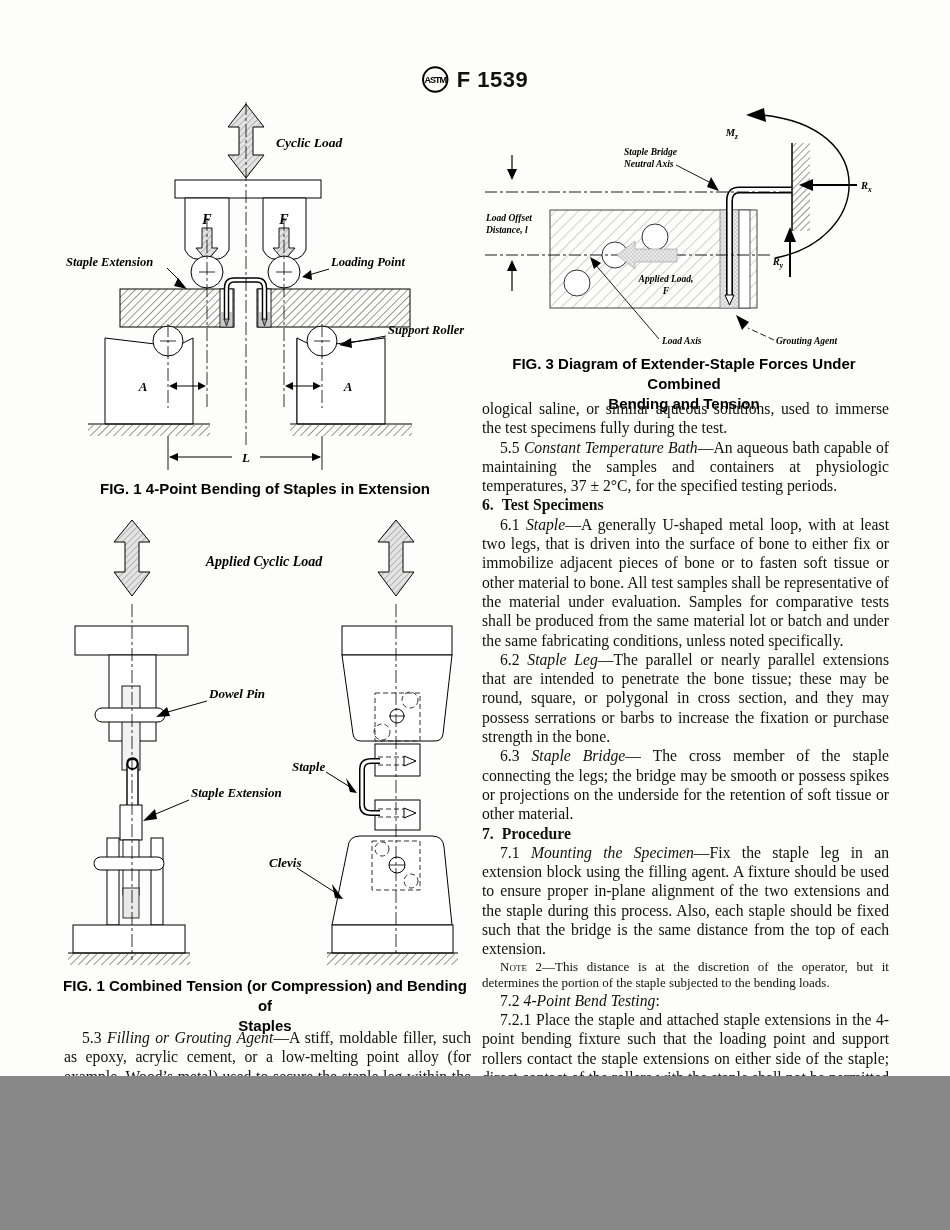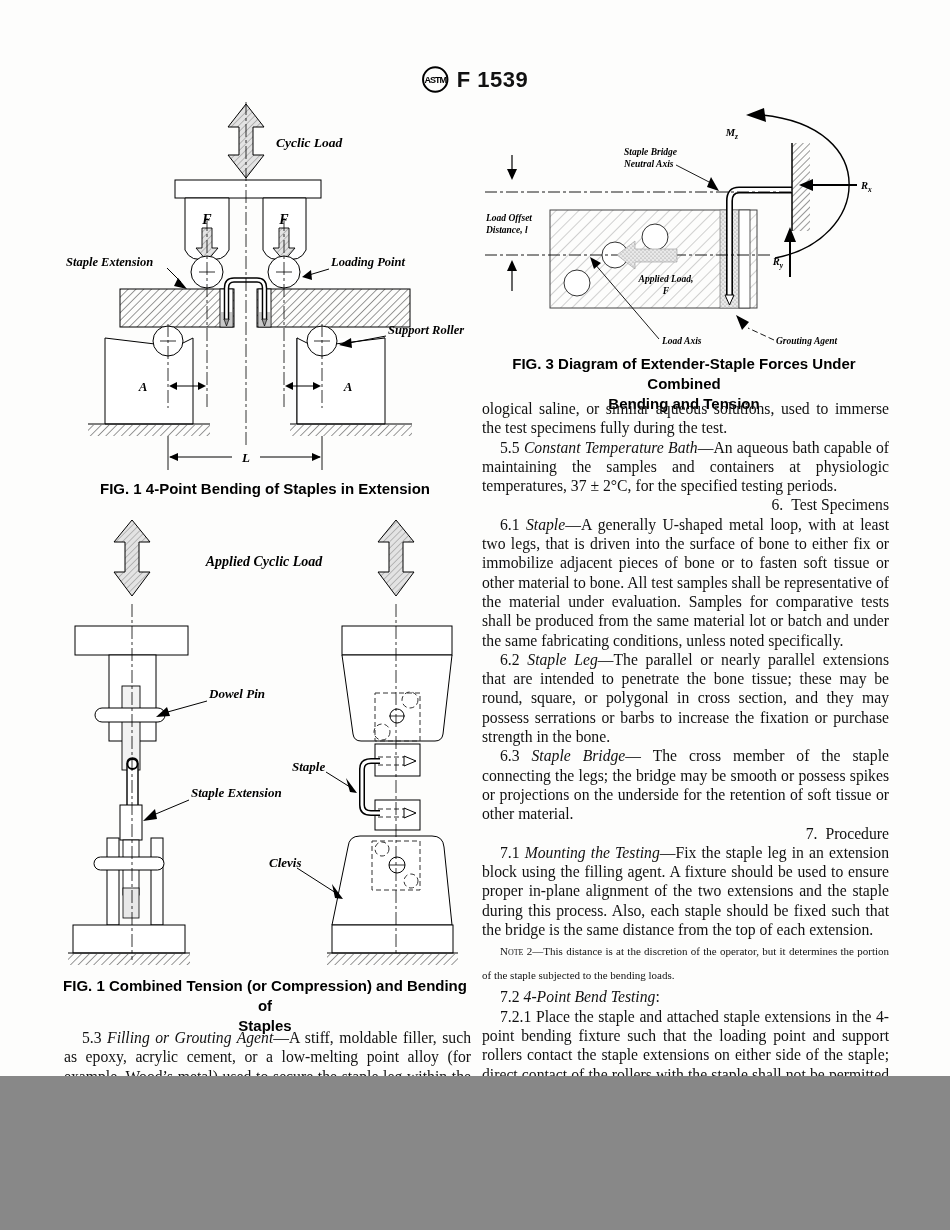--- a/index.html
+++ b/index.html
@@ -7,23 +7,23 @@
         font-family:"Liberation Serif",serif;color:#111;}
   .hdr{position:absolute;top:66px;left:50%;transform:translateX(-50%);
        display:flex;align-items:center;gap:8px;}
   .hdr .code{font-family:"Liberation Sans",sans-serif;font-weight:bold;font-size:22px;letter-spacing:.5px;}
   .cap{position:absolute;text-align:center;font-family:"Liberation Sans",sans-serif;
        font-weight:bold;font-size:15px;line-height:1.32;color:#000;}
   .col{position:absolute;width:407px;text-align:justify;font-size:15.7px;line-height:19.3px;}
   .col p{margin:0;}
   .ind{text-indent:18px;}
   .fj{text-align-last:justify;}
-  .head{font-weight:normal;margin:9px 0 7px;text-align:right;}
+  .head{font-weight:bold;margin:9px 0 7px;text-align:left;}
   .head .ht{margin-left:8px;}
-  .note{font-size:11px;line-height:24px;margin:6px 0 5px;}
+  .note{font-size:13px;line-height:16px;margin:6px 0 5px;}
   .sc{font-variant:small-caps;}
   .pgnum{position:absolute;top:1178px;left:0;right:0;text-align:center;font-size:14.5px;}
   svg{position:absolute;overflow:visible;}
   svg text{font-family:"Liberation Serif",serif;}
   .lbl{font-weight:bold;font-style:italic;}
 </style>
 </head>
 <body>
 
 <div class="page">
@@ -300,21 +300,21 @@
   </div>
 
   <div class="col" style="left:482px;top:399px;">
     <p><span>ological saline, or similar aqueous solutions, used to immerse the test specimens fully during the test.</span></p>
     <p class="ind"><span>5.5 </span><i>Constant Temperature Bath</i><span>—An aqueous bath capable of maintaining the samples and containers at physiologic temperatures, 37 ± 2°C, for the specified testing periods.</span></p>
     <p class="head"><span>6.</span><span class="ht">Test Specimens</span></p>
     <p class="ind"><span>6.1 </span><i>Staple</i><span>—A generally U-shaped metal loop, with at least two legs, that is driven into the surface of bone to either fix or immobilize adjacent pieces of bone or to fasten soft tissue or other material to bone. All test samples shall be representative of the material under evaluation. Samples for comparative tests shall be produced from the same material lot or batch and under the same fabricating conditions, unless noted specifically.</span></p>
     <p class="ind"><span>6.2 </span><i>Staple Leg</i><span>—The parallel or nearly parallel extensions that are intended to penetrate the bone tissue; these may be round, square, or polygonal in cross section, and they may possess serrations or barbs to increase the fixation or purchase strength in the bone.</span></p>
     <p class="ind"><span>6.3 </span><i>Staple Bridge</i><span>— The cross member of the staple connecting the legs; the bridge may be smooth or possess spikes or projections on the underside for the retention of soft tissue or other material.</span></p>
     <p class="head"><span>7.</span><span class="ht">Procedure</span></p>
-    <p class="ind"><span>7.1 </span><i>Mounting the Testing</i><span>—Fix the staple leg in an extension block using the filling agent. A fixture should be used to ensure proper in-plane alignment of the two extensions and the staple during this process. Also, each staple should be fixed such that the bridge is the same distance from the top of each extension.</span></p>
+    <p class="ind"><span>7.1 </span><i>Mounting the Specimen</i><span>—Fix the staple leg in an extension block using the filling agent. A fixture should be used to ensure proper in-plane alignment of the two extensions and the staple during this process. Also, each staple should be fixed such that the bridge is the same distance from the top of each extension.</span></p>
     <p class="note ind"><span class="sc">Note 2</span><span>—This distance is at the discretion of the operator, but it determines the portion of the staple subjected to the bending loads.</span></p>
     <p class="ind"><span>7.2 </span><i>4-Point Bend Testing</i><span>:</span></p>
     <p class="ind"><span>7.2.1 </span><span>Place the staple and attached staple extensions in the 4-point bending fixture such that the loading point and support rollers contact the staple extensions on either side of the staple; direct contact of the rollers with the staple shall not be permitted during the test. Alignment of the loading point rollers shall be symmetric on the centerline between the support rollers (see Fig. 1).</span></p>
   </div>
 
   <div class="col" style="left:64px;top:1028px;">
     <p class="ind"><span>5.3 </span><i>Filling or Grouting Agent</i><span>—A stiff, moldable filler, such as epoxy, acrylic cement, or a low-melting point alloy (for example, Wood’s metal) used to secure the staple leg within the staple extension.</span></p>
     <p class="ind fj"><span>5.4 </span><i>Aqueous Solution</i><span>— Tap metal, distilled water, physi-</span></p>
   </div>
 

